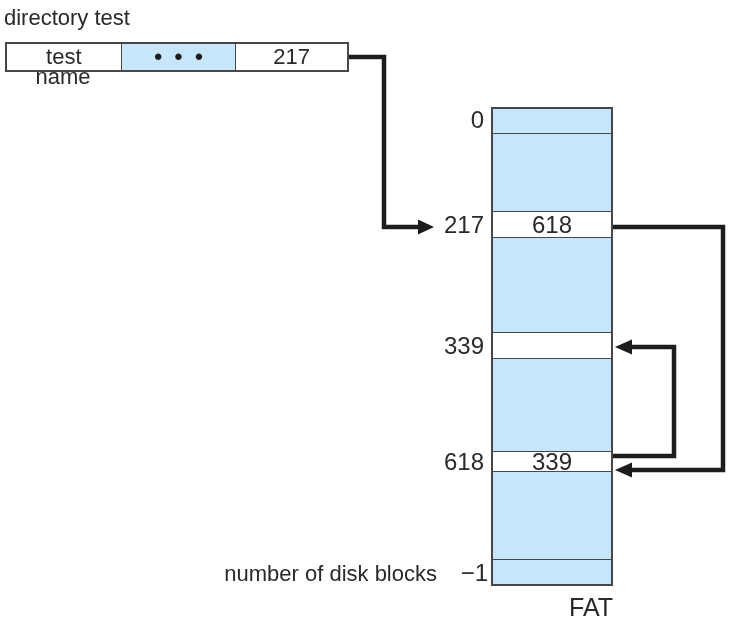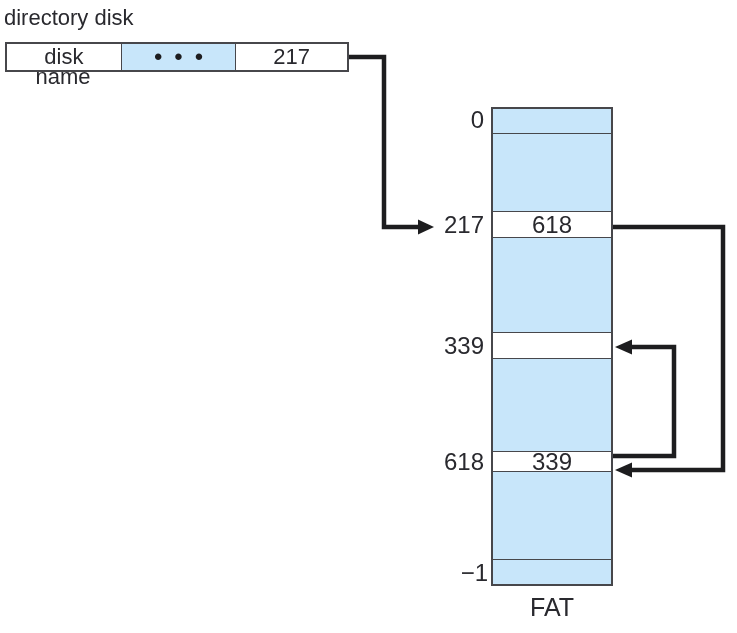--- a/index.html
+++ b/index.html
@@ -106,21 +106,21 @@
     right: 300px; top: 562px;
     width: 280px;
     text-align: right;
     font-size: 22px;
     line-height: 24px;
     white-space: nowrap;
   }
   .fat-caption {
     left: 491px; top: 593px;
     width: 122px;
-    text-align: center;
+    text-align: right;
     font-size: 25px;
   }
 
   
   svg.arrows {
     position: absolute;
     left: 0; top: 0;
     width: 737px; height: 633px;
     pointer-events: none;
   }
@@ -130,25 +130,25 @@
     stroke-width: 4.5;
     stroke-linejoin: miter;
   }
   svg.arrows polygon { fill: #1d1d1f; }
 </style>
 </head>
 <body>
 
 <div id="canvas">
 
-  <div class="abs dir-title">directory disk</div>
+  <div class="abs dir-title">directory test</div>
 
   <div class="abs dir-box">
     <div class="dir-cell c1">
-      <span>disk</span>
+      <span>test</span>
     </div>
     <div class="dir-cell c2">
       <span class="dots">•••</span>
     </div>
     <div class="dir-cell c3">
       <span>217</span>
     </div>
   </div>
 
   <div class="abs dir-sub sub-name">name</div>
@@ -170,20 +170,21 @@
     <div class="seg s7 blue"></div>
     <div class="seg s8 blue"></div>
   </div>
 
   <div class="abs row-label lbl-0">0</div>
   <div class="abs row-label lbl-217">217</div>
   <div class="abs row-label lbl-339">339</div>
   <div class="abs row-label lbl-618">618</div>
   <div class="abs row-label lbl-neg1">−1</div>
 
+  <div class="abs num-blocks">number of disk blocks</div>
 
   <div class="abs fat-caption">FAT</div>
 
   <svg class="arrows" viewBox="0 0 737 633" xmlns="http://www.w3.org/2000/svg">
 
     <g>
       <path d="M349,57 L384,57 L384,227 L419,227"></path>
       <polygon points="434,227 418,219.5 418,234.5"></polygon>
     </g>
 

